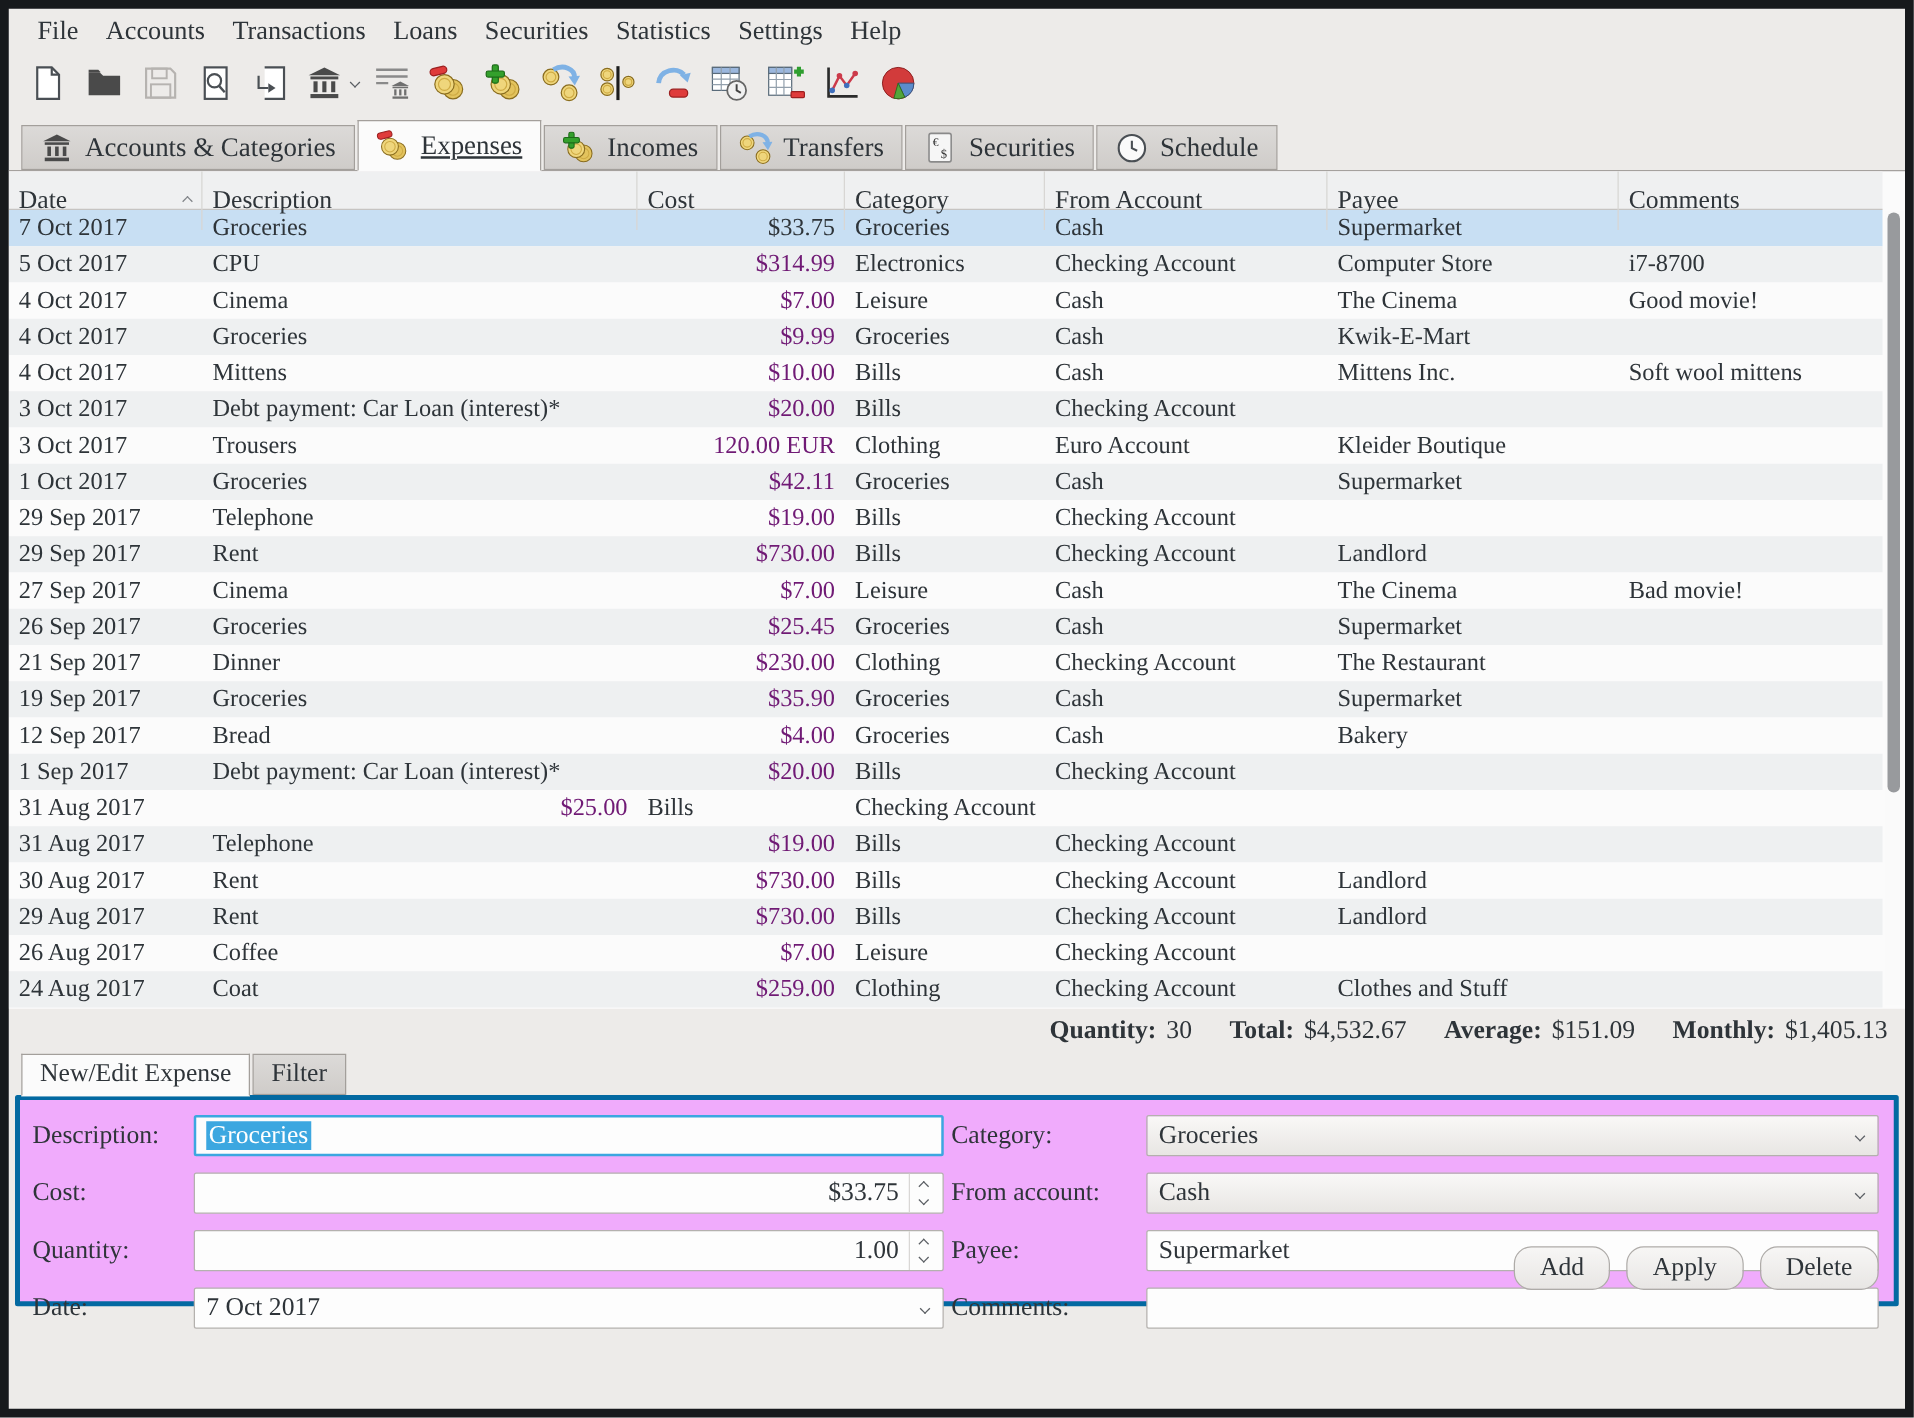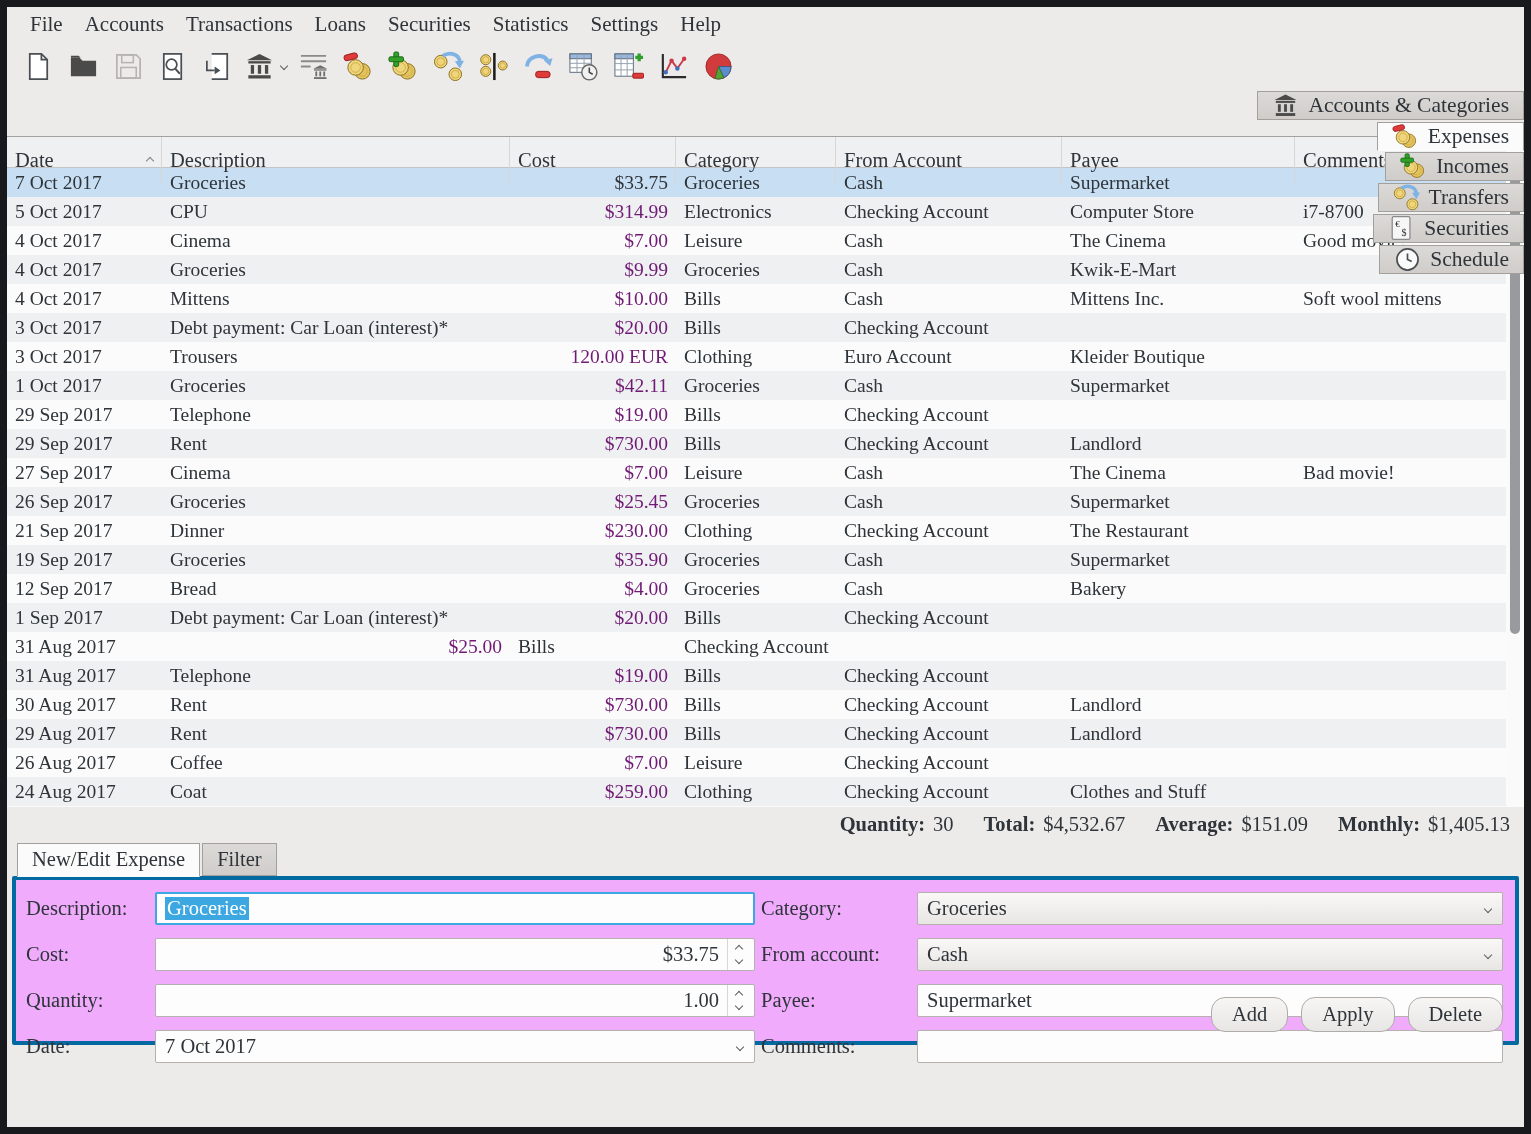--- a/index.html
+++ b/index.html
@@ -13,25 +13,25 @@
   }
   
   .menubar { height:34px; display:flex; align-items:center; padding-left:12px; font-size:21px; }
   .menu-item { padding:3px 11px; cursor:default; }
   
   .toolbar { height:50px; display:flex; align-items:center; padding-left:12px; gap:7px; }
   .tool { min-width:38px; height:40px; display:flex; align-items:center; justify-content:center; }
   .tool svg { width:31px; height:31px; display:block; }
   .ticon { display:block; }
   
-  .tabbar { height:45px; padding-left:10px; display:flex; align-items:flex-end; gap:2px; position:relative; z-index:2;flex-direction:column; }
+  .tabbar { height:45px; padding-left:10px; display:flex; align-items:flex-end; gap:2px; position:relative; z-index:2; }
   .tab { display:flex; align-items:center; gap:9px; padding:0 14px; font-size:21.5px; height:36px;
          border:1px solid #a39f9b; background:linear-gradient(#dcdad8,#cfccc9); }
   .tab svg { width:27px; height:27px; display:block; }
-  .tab.active { height:41px; background:#fbfbfb; border-bottom:1px solid #fbfbfb; margin-bottom:-1px; }
+  .tab.active { height:41px; background:#fbfbfb; border-bottom:1px solid #fbfbfb; margin-bottom:-1px;text-decoration:underline; }
   
   .tablewrap { position:relative; border-top:1px solid #a5a19e; background:#fbfbfb; height:671px; overflow:hidden; }
   .grid7 { display:grid; grid-template-columns:155px 348px 166px 160px 226px 233px 1fr; }
   .thead { height:31px; background:#eff0f1; border-bottom:1px solid #c6c4c2; margin-right:18px; font-size:20.5px; }
   .th { display:flex; align-items:center; padding:12px 8px; border-right:1px solid #d8d6d4; }
   .th:last-child { border-right:none;align-items:center; }
   .trow { height:29px; font-size:19.5px; }
   .trow.odd  { background:#fbfbfb; }
   .trow.even { background:#eef0f1; }
   .trow.selected { background:#c8dff3; }

